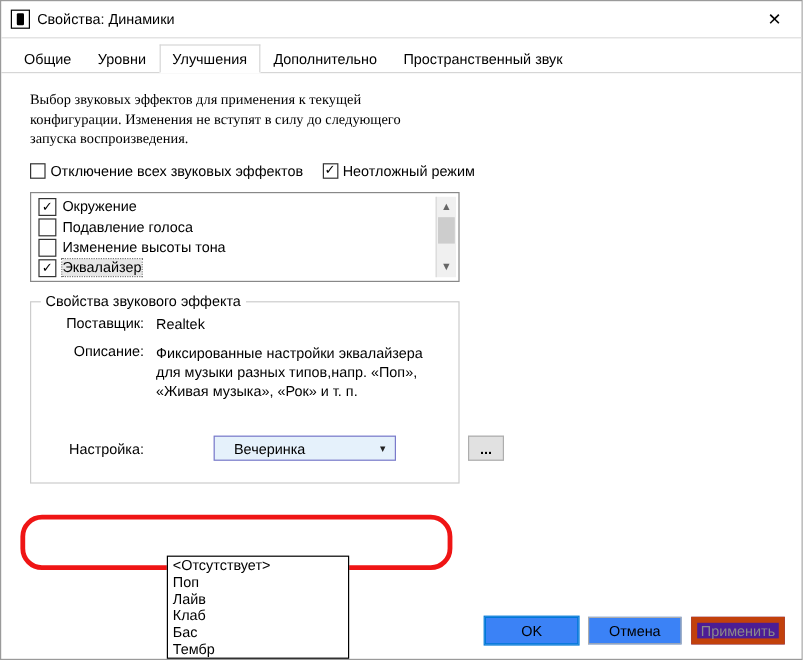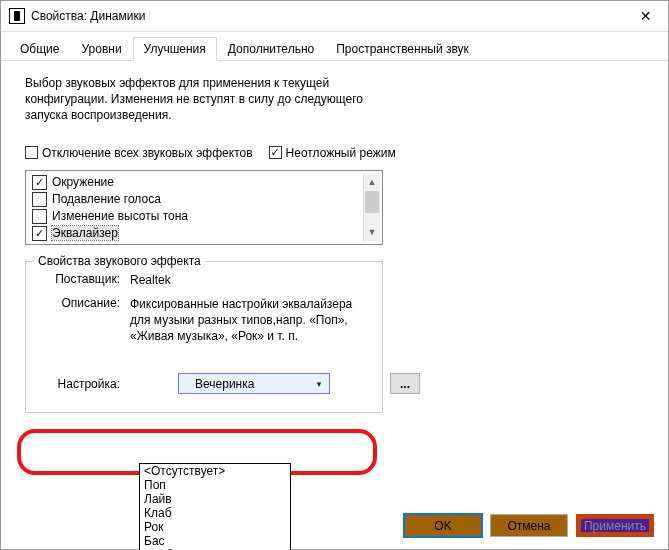--- a/index.html
+++ b/index.html
@@ -75,22 +75,23 @@
 .tab.inactive {
   border: 1px solid transparent;
   border-bottom: none;
 }
 .content {
   padding: 14px 24px 0 24px;
   position: relative;
 }
 .intro {
   line-height: 1.35;
-  margin-bottom: 22px;
+  margin-bottom: 12px;
   max-width: 340px;
+  font-family: Liberation Serif, serif;
 }
 .top-checks {
   display: flex;
   gap: 16px;
   align-items: center;
   margin-bottom: 10px;
 }
 .chk {
   display: flex;
   align-items: flex-start;
@@ -259,21 +260,21 @@
   position: absolute;
   bottom: 12px;
   right: 14px;
   display: flex;
   gap: 8px;
 }
 .btn {
   width: 78px;
   height: 23px;
   border: 1px solid #adadad;
-  background: #a16207;
+  background: #3b82f6;
   display: flex;
   align-items: center;
   justify-content: center;
   box-sizing: border-box;
 }
 .btn.default {
   border: 1px solid #0078d7;
   outline: 1px solid #0078d7;
 }
 .btn.disabled {
@@ -369,21 +370,20 @@
       </div>
     </div>
 
     <div class="highlight" style="left:16px; top:368px; width:352px; height:38px;"></div>
 
     <div class="dropdown-list" style="left:138px; top:402px;">
       <div class="opt">&lt;Отсутствует&gt;</div>
       <div class="opt">Поп</div>
       <div class="opt">Лайв</div>
       <div class="opt">Клаб</div>
-      <div class="opt">Рок</div>
       <div class="opt">Бас</div>
       <div class="opt">Тембр</div>
 
     </div>
 
   </div>
 
   <div class="footer">
     <div class="btn default">OK</div>
     <div class="btn">Отмена</div>

